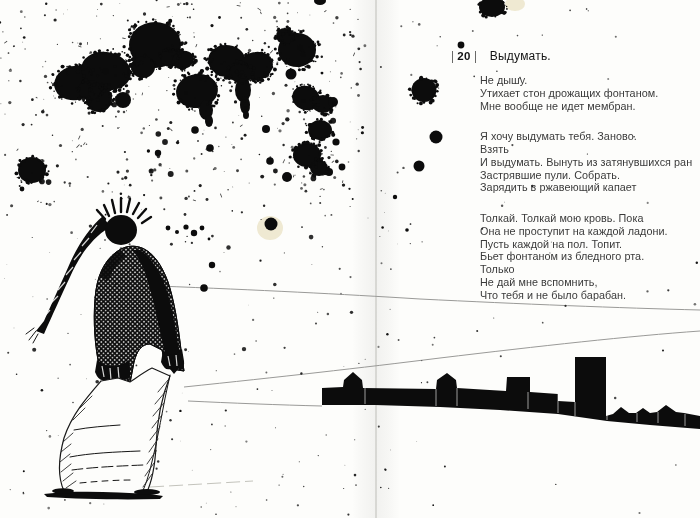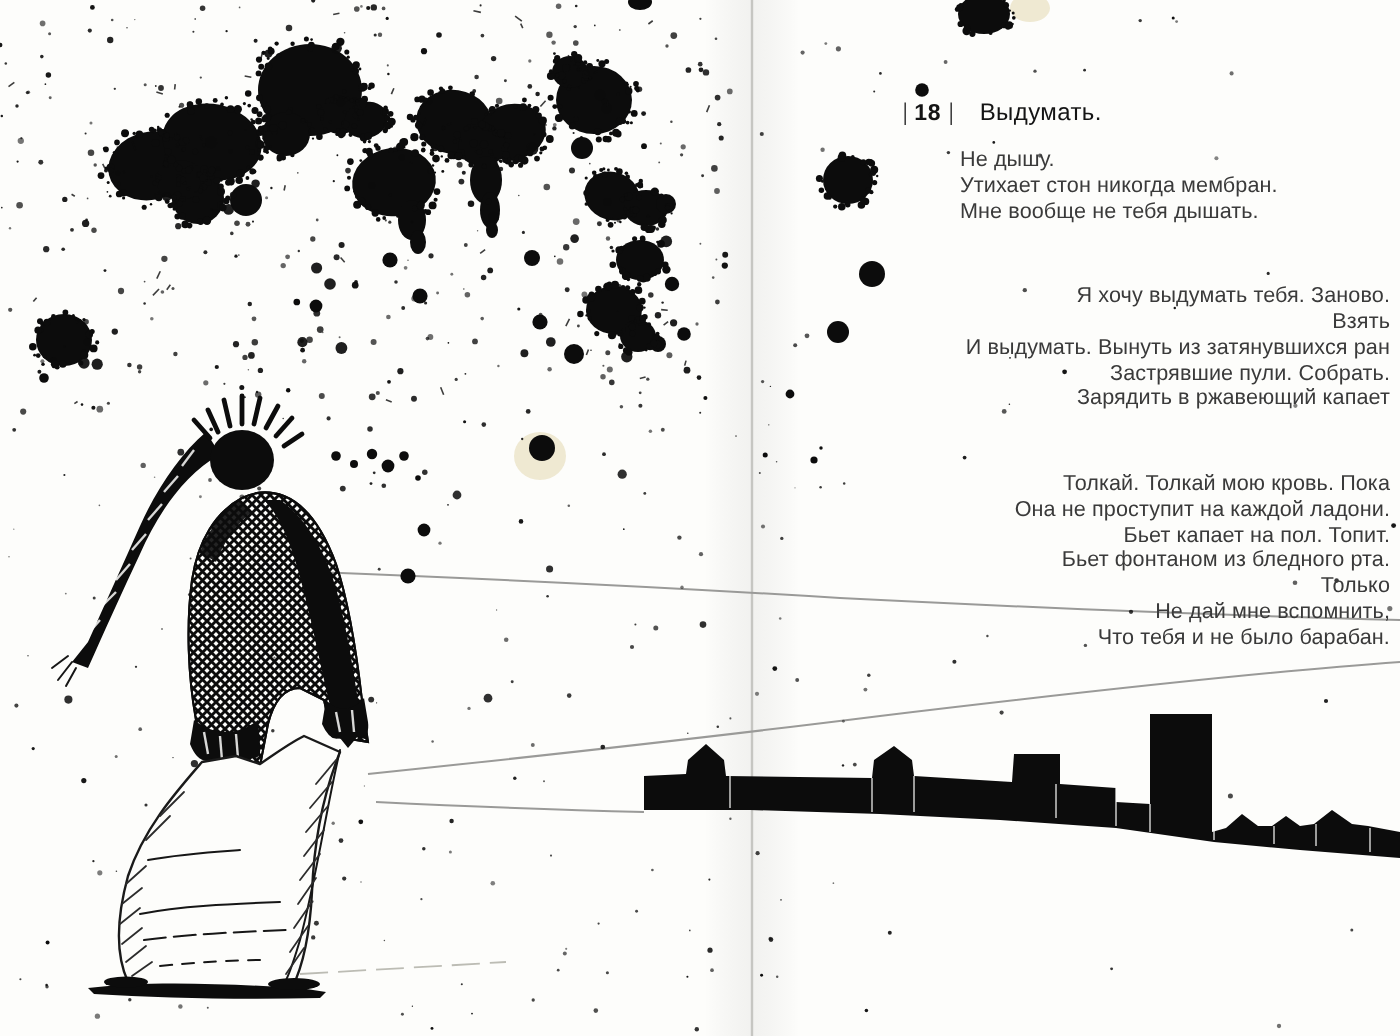--- a/index.html
+++ b/index.html
@@ -29,21 +29,21 @@
   .poem-header{
     position:absolute;left:451px;top:49px;display:flex;align-items:baseline;
     color:var(--title-text);white-space:nowrap;
   }
   .poem-header .pipe{font-size:12px;font-weight:400;color:#222;transform:scaleX(.7);display:inline-block;}
   .poem-header .num{font-size:11.5px;font-weight:700;letter-spacing:.4px;margin:0 3px;}
   .poem-header .title{font-size:12px;font-weight:400;letter-spacing:.2px;margin-left:13px;}
 
   .stanzas{position:absolute;left:480px;top:74px;width:215px;color:var(--body-text);}
   .stanzas p{margin:0;font-size:10.8px;line-height:12.75px;letter-spacing:.05px;white-space:nowrap;}
-  .stanza + .stanza{margin-top:30px;text-align:right;}
+  .stanza + .stanza{margin-top:18px;}
 </style>
 </head>
 <body>
 
 <svg class="art" viewBox="0 0 700 518" xmlns="http://www.w3.org/2000/svg">
   <defs>
     <pattern id="xh" width="4.5" height="4.5" patternUnits="userSpaceOnUse">
       <path d="M0,0 L4.5,4.5 M4.5,0 L0,4.5" stroke="#0c0c0c" stroke-width="1.3"></path>
     </pattern>
     <linearGradient id="spineShade" x1="0" y1="0" x2="1" y2="0">
@@ -1554,41 +1554,41 @@
       <ellipse class="ink" cx="63" cy="491" rx="11" ry="2.8"></ellipse>
       <ellipse class="ink" cx="147" cy="492" rx="13" ry="3"></ellipse>
       <path class="faintline" d="M150,487 C185,485 220,483 253,481" stroke-dasharray="14 5"></path>
     </g>
   </g>
 </svg>
 
 <div>
   <div class="poem-header">
     <span class="pipe">|</span>
-    <span class="num">18</span>
+    <span class="num">20</span>
     <span class="pipe">|</span>
     <span class="title">Выдумать.</span>
   </div>
 
   <div class="stanzas">
     <div class="stanza">
       <p>Не дышу.</p>
-      <p>Утихает стон никогда мембран.</p>
-      <p>Мне вообще не тебя дышать.</p>
+      <p>Утихает стон дрожащих фонтаном.</p>
+      <p>Мне вообще не идет мембран.</p>
     </div>
     <div class="stanza">
       <p>Я хочу выдумать тебя. Заново.</p>
       <p>Взять</p>
       <p>И выдумать. Вынуть из затянувшихся ран</p>
       <p>Застрявшие пули. Собрать.</p>
       <p>Зарядить в ржавеющий капает</p>
     </div>
     <div class="stanza">
       <p>Толкай. Толкай мою кровь. Пока</p>
       <p>Она не проступит на каждой ладони.</p>
-      <p>Бьет капает на пол. Топит.</p>
+      <p>Пусть каждой на пол. Топит.</p>
       <p>Бьет фонтаном из бледного рта.</p>
       <p>Только</p>
       <p>Не дай мне вспомнить,</p>
       <p>Что тебя и не было барабан.</p>
     </div>
   </div>
 </div>
 
 </body></html>

